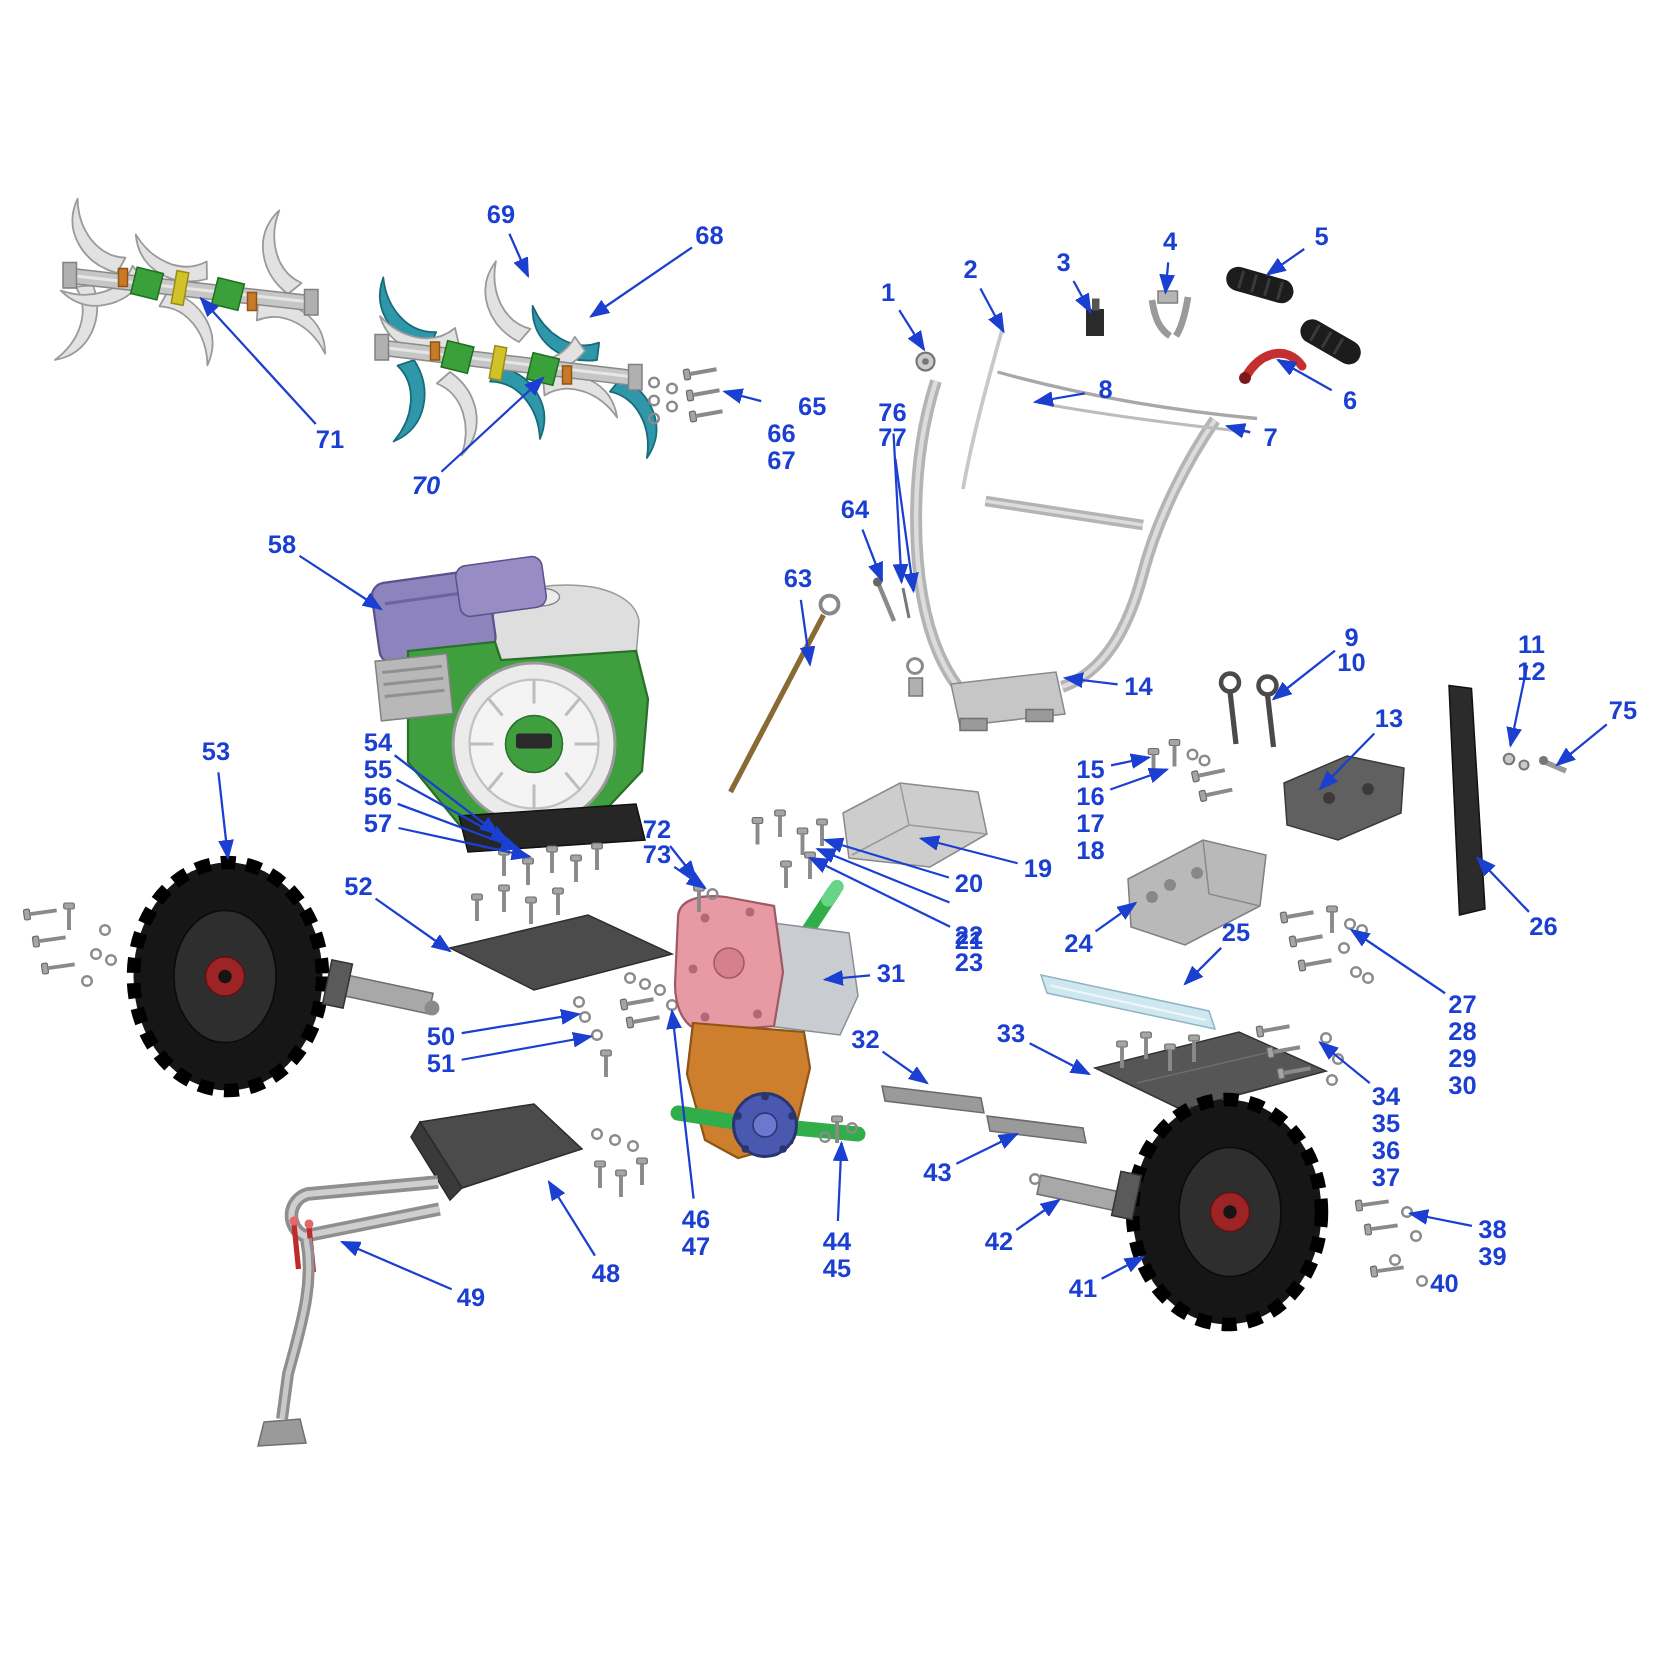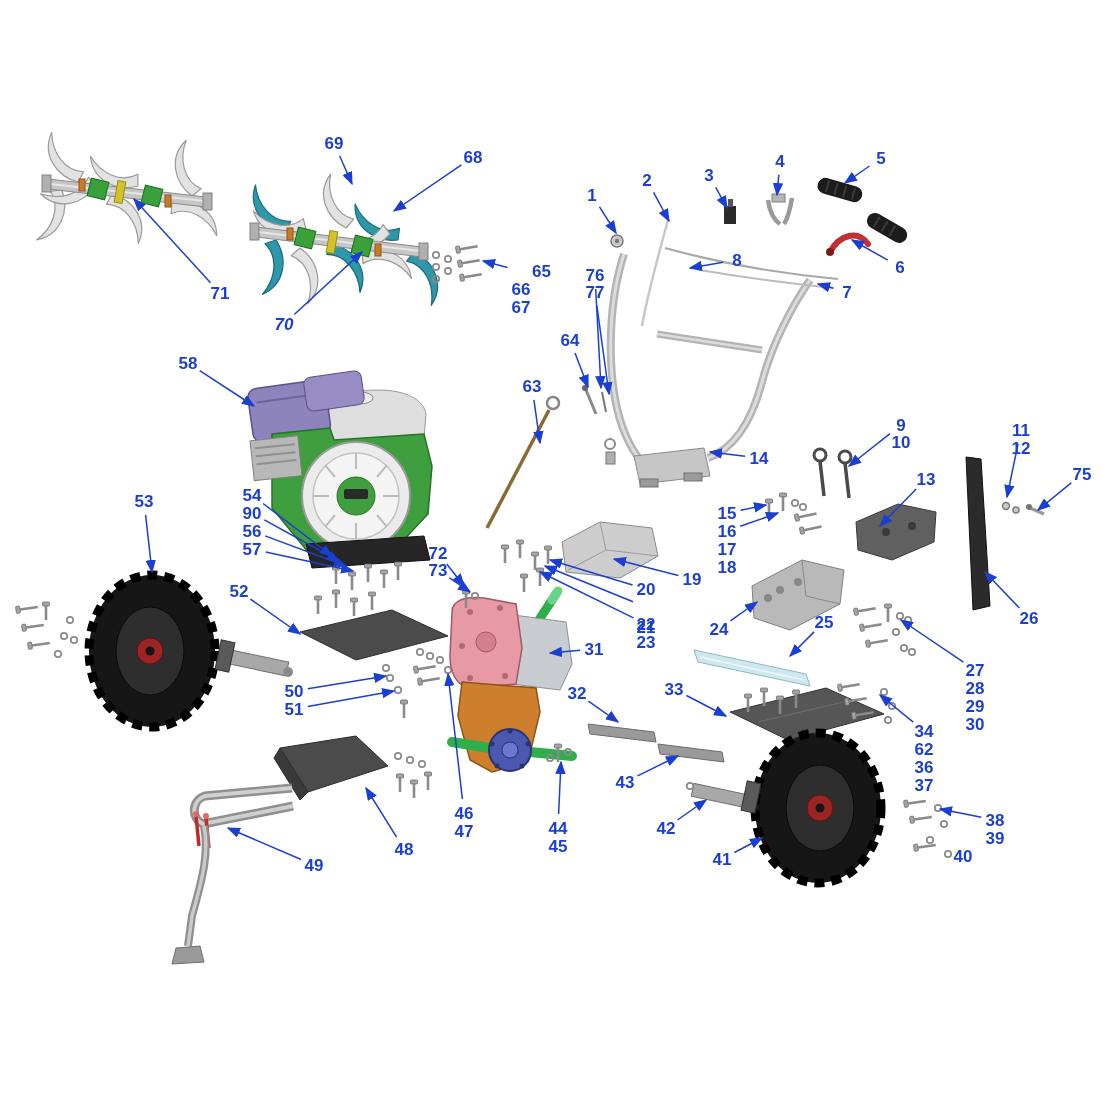--- a/index.html
+++ b/index.html
@@ -500,41 +500,41 @@
       <div class="part-label" style="left: 824px; top: 622px;">25</div>
       <div class="part-label" style="left: 1029px; top: 618px;">26</div>
       <div class="part-label" style="left: 975px; top: 670px;">27</div>
       <div class="part-label" style="left: 975px; top: 688px;">28</div>
       <div class="part-label" style="left: 975px; top: 706px;">29</div>
       <div class="part-label" style="left: 975px; top: 724px;">30</div>
       <div class="part-label" style="left: 594px; top: 649px;">31</div>
       <div class="part-label" style="left: 577px; top: 693px;">32</div>
       <div class="part-label" style="left: 674px; top: 689px;">33</div>
       <div class="part-label" style="left: 924px; top: 731px;">34</div>
-      <div class="part-label" style="left: 924px; top: 749px;">62</div>
+      <div class="part-label" style="left: 924px; top: 749px;">35</div>
       <div class="part-label" style="left: 924px; top: 767px;">36</div>
       <div class="part-label" style="left: 924px; top: 785px;">37</div>
       <div class="part-label" style="left: 995px; top: 820px;">38</div>
       <div class="part-label" style="left: 995px; top: 838px;">39</div>
       <div class="part-label" style="left: 963px; top: 856px;">40</div>
       <div class="part-label" style="left: 722px; top: 859px;">41</div>
       <div class="part-label" style="left: 666px; top: 828px;">42</div>
       <div class="part-label" style="left: 625px; top: 782px;">43</div>
       <div class="part-label" style="left: 558px; top: 828px;">44</div>
       <div class="part-label" style="left: 558px; top: 846px;">45</div>
       <div class="part-label" style="left: 464px; top: 813px;">46</div>
       <div class="part-label" style="left: 464px; top: 831px;">47</div>
       <div class="part-label" style="left: 404px; top: 849px;">48</div>
       <div class="part-label" style="left: 314px; top: 865px;">49</div>
       <div class="part-label" style="left: 294px; top: 691px;">50</div>
       <div class="part-label" style="left: 294px; top: 709px;">51</div>
       <div class="part-label" style="left: 239px; top: 591px;">52</div>
       <div class="part-label" style="left: 144px; top: 501px;">53</div>
       <div class="part-label" style="left: 252px; top: 495px;">54</div>
-      <div class="part-label" style="left: 252px; top: 513px;">90</div>
+      <div class="part-label" style="left: 252px; top: 513px;">55</div>
       <div class="part-label" style="left: 252px; top: 531px;">56</div>
       <div class="part-label" style="left: 252px; top: 549px;">57</div>
       <div class="part-label" style="left: 188px; top: 363px;">58</div>
       <div class="part-label" style="left: 532px; top: 386px;">63</div>
       <div class="part-label" style="left: 570px; top: 340px;">64</div>
       <div class="part-label" style="left: 521px; top: 271px; padding-left: 41px;">65</div>
       <div class="part-label" style="left: 521px; top: 289px;">66</div>
       <div class="part-label" style="left: 521px; top: 307px;">67</div>
       <div class="part-label" style="left: 473px; top: 157px;">68</div>
       <div class="part-label" style="left: 334px; top: 143px;">69</div>

